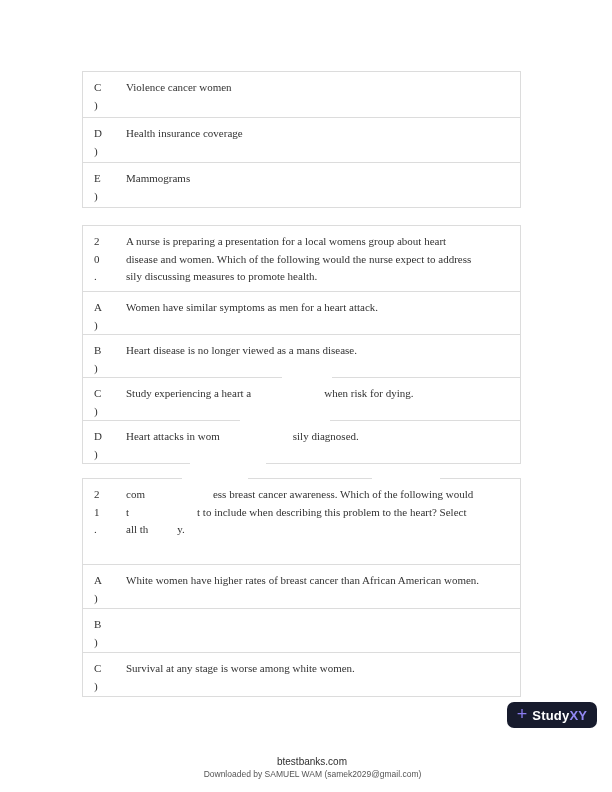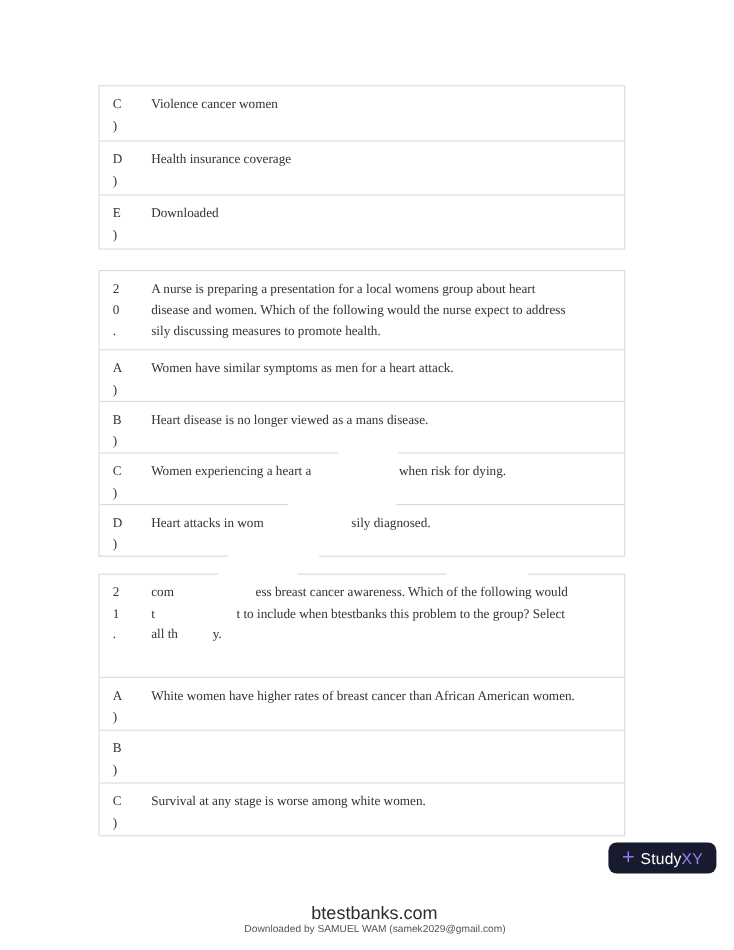--- a/index.html
+++ b/index.html
@@ -21,27 +21,27 @@
   }
   .gap-spacer{display:inline-block;height:1px;vertical-align:baseline;}
   .blob{position:absolute;background:#ffffff;z-index:5;}
   .badge{
     position:absolute;left:507px;top:702px;width:90px;height:26px;
     background:#171b2d;border-radius:7px;display:flex;align-items:center;
     justify-content:center;gap:5px;font-family:"Liberation Sans", sans-serif;
     z-index:10;
   }
   .badge .plus{color:#8a7cf0;font-size:18px;font-weight:400;line-height:1;margin-top:-2px;}
-  .badge .brand{font-size:13px;font-weight:400;color:#ffffff;letter-spacing:.2px;}
+  .badge .brand{font-size:13px;font-weight:700;color:#ffffff;letter-spacing:.2px;}
   .badge .brand .xy{color:#9388f4;}
   .footer{
     position:absolute;left:0;right:0;top:756px;text-align:center;
     font-family:"Liberation Sans", sans-serif;z-index:10;
   }
-  .footer .site{font-size:15px;color:#2e2e2e;line-height:12px;margin-left:12px;}
+  .footer .site{font-size:10px;color:#2e2e2e;line-height:12px;margin-left:12px;}
   .footer .dl{font-size:8.5px;color:#555555;line-height:11px;margin-top:1px;padding-left:13px;}
 </style>
 </head>
 <body>
 
 <div id="tables-host">
     <div class="qtable" style="top: 71px;">
       <div class="trow" style="height: 45px;">
         <div class="col1">
           <div class="tline">C</div>
@@ -59,21 +59,21 @@
         <div class="col2">
           <div class="tline"><span>Health insurance coverage</span></div>
         </div>
       </div>
       <div class="trow" style="height: 45px;">
         <div class="col1">
           <div class="tline">E</div>
           <div class="tline">)</div>
         </div>
         <div class="col2">
-          <div class="tline"><span>Downloaded</span></div>
+          <div class="tline"><span>Mammograms</span></div>
         </div>
       </div>
     </div>
     <div class="qtable" style="top: 225px;">
       <div class="trow" style="height: 65px;">
         <div class="col1">
           <div class="tline">2</div>
           <div class="tline">0</div>
           <div class="tline">.</div>
         </div>
@@ -100,21 +100,21 @@
         <div class="col2">
           <div class="tline"><span>Heart disease is no longer viewed as a mans disease.</span></div>
         </div>
       </div>
       <div class="trow" style="height: 43px;">
         <div class="col1">
           <div class="tline">C</div>
           <div class="tline">)</div>
         </div>
         <div class="col2">
-          <div class="tline"><span>Women experiencing a heart a</span><span class="gap-spacer" style="width: 73px;"></span><span>when risk for dying.</span></div>
+          <div class="tline"><span>Study experiencing a heart a</span><span class="gap-spacer" style="width: 73px;"></span><span>when risk for dying.</span></div>
         </div>
       </div>
       <div class="trow" style="height: 43px;">
         <div class="col1">
           <div class="tline">D</div>
           <div class="tline">)</div>
         </div>
         <div class="col2">
           <div class="tline"><span>Heart attacks in wom</span><span class="gap-spacer" style="width: 73px;"></span><span>sily diagnosed.</span></div>
         </div>
@@ -122,21 +122,21 @@
     </div>
     <div class="qtable" style="top: 478px;">
       <div class="trow" style="height: 85px;">
         <div class="col1">
           <div class="tline">2</div>
           <div class="tline">1</div>
           <div class="tline">.</div>
         </div>
         <div class="col2">
           <div class="tline"><span>com</span><span class="gap-spacer" style="width: 68px;"></span><span>ess breast cancer awareness. Which of the following would</span></div>
-          <div class="tline"><span>t</span><span class="gap-spacer" style="width: 68px;"></span><span>t to include when btestbanks this problem to the group? Select</span></div>
+          <div class="tline"><span>t</span><span class="gap-spacer" style="width: 68px;"></span><span>t to include when describing this problem to the heart? Select</span></div>
           <div class="tline"><span>all th</span><span class="gap-spacer" style="width: 29px;"></span><span>y.</span></div>
         </div>
       </div>
       <div class="trow" style="height: 44px;">
         <div class="col1">
           <div class="tline">A</div>
           <div class="tline">)</div>
         </div>
         <div class="col2">
           <div class="tline"><span>White women have higher rates of breast cancer than African American women.</span></div>

